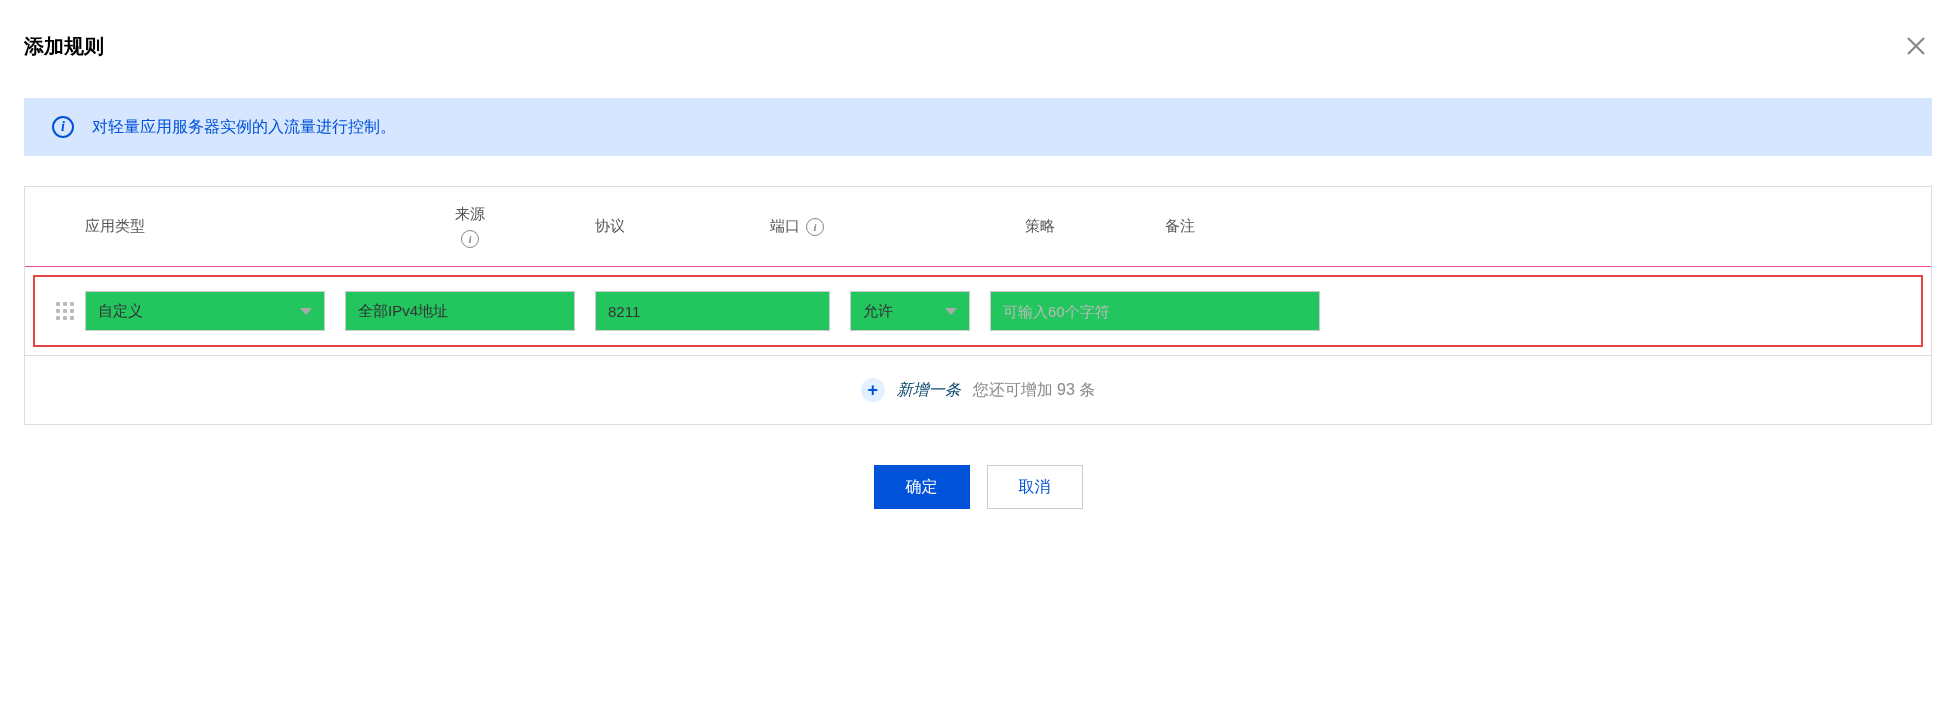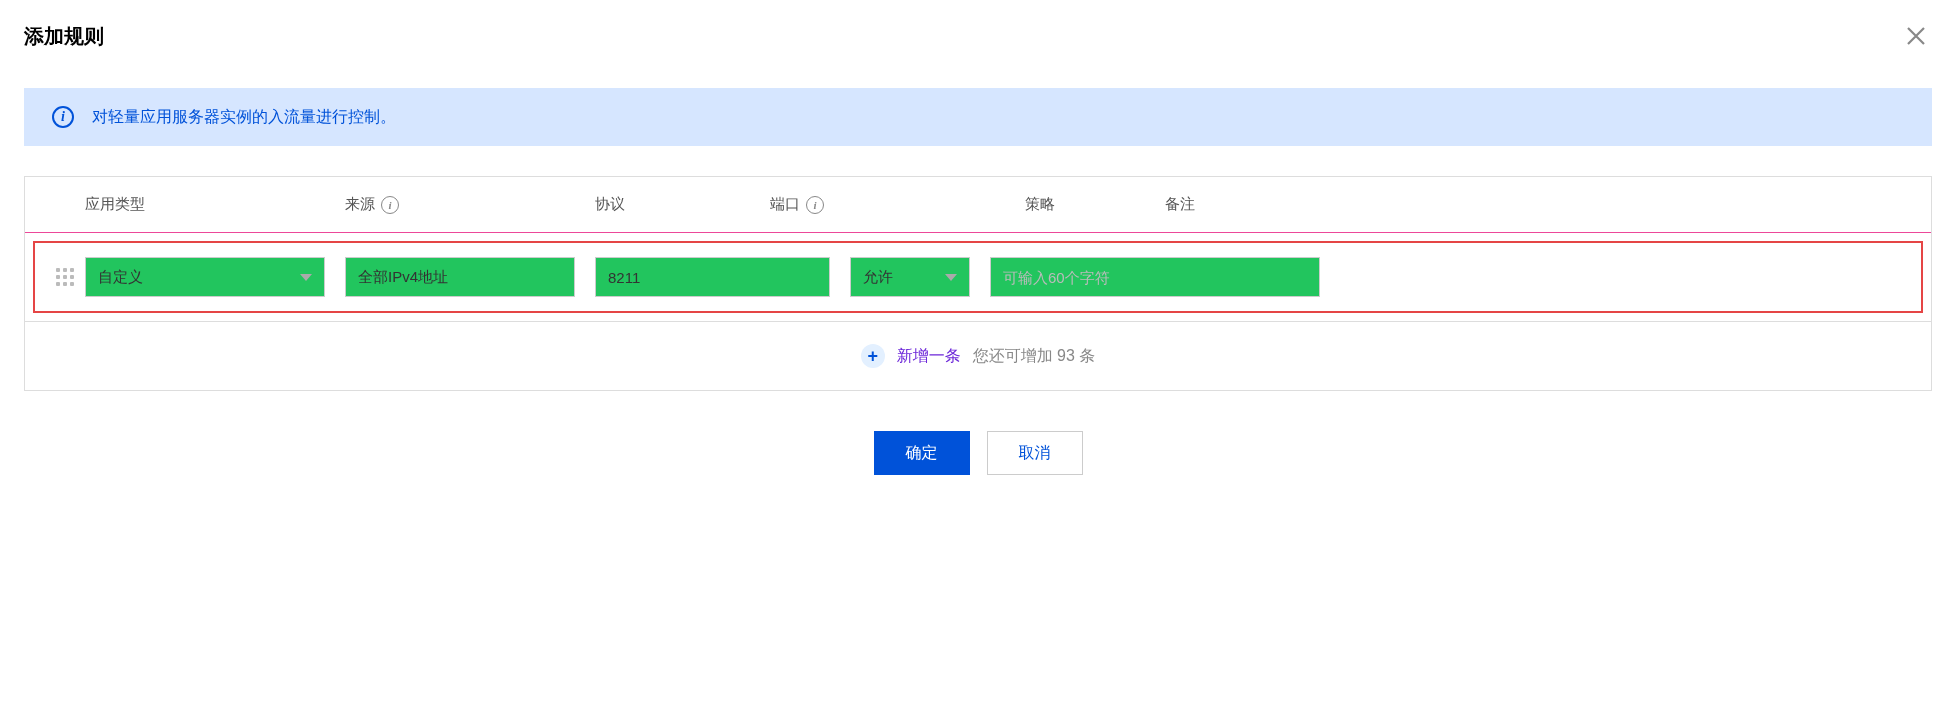--- a/index.html
+++ b/index.html
@@ -3,21 +3,21 @@
   <meta charset="utf-8">
   <style>
     * { box-sizing: border-box; margin: 0; padding: 0; }
     body {
       font-family: -apple-system, BlinkMacSystemFont, "Segoe UI", "PingFang SC", "Hiragino Sans GB", "Microsoft YaHei", sans-serif;
       background: #fff;
       color: #000;
       font-size: 14px;
     }
     .container {
-      padding: 20px 24px;
+      padding: 30px 24px;
       width: 1956px;
     }
     .header-row {
       display: flex;
       justify-content: space-between;
       align-items: center;
       margin-bottom: 36px;
     }
     .title {
       font-size: 20px;
@@ -84,21 +84,21 @@
       display: inline-flex;
       align-items: center;
       justify-content: center;
       font-size: 11px;
       color: #888;
       font-family: serif;
       font-style: italic;
       font-weight: bold;
     }
     .col-type { width: 260px; }
-    .col-source { width: 250px; }
+    .col-source { width: 250px; flex-direction: column; }
     .col-protocol { width: 175px; }
     .col-port { width: 255px; }
     .col-policy { width: 140px; }
     .col-remark { width: 350px; }
 
     .table-row {
       display: flex;
       align-items: center;
       padding: 14px 10px 14px 10px;
       border: 2.5px solid #e54545;
@@ -178,22 +178,23 @@
       border-radius: 50%;
       background: #e3f0ff;
       color: #0052d9;
       display: flex;
       align-items: center;
       justify-content: center;
       font-size: 18px;
       font-weight: bold;
     }
     .add-label {
-      color: #6d28d9;
+      color: #0c4a6e;
       font-size: 16px;
+      font-style: italic;
     }
     .add-hint {
       color: #888;
       font-size: 16px;
     }
 
     .footer {
       display: flex;
       justify-content: center;
       gap: 17px;

